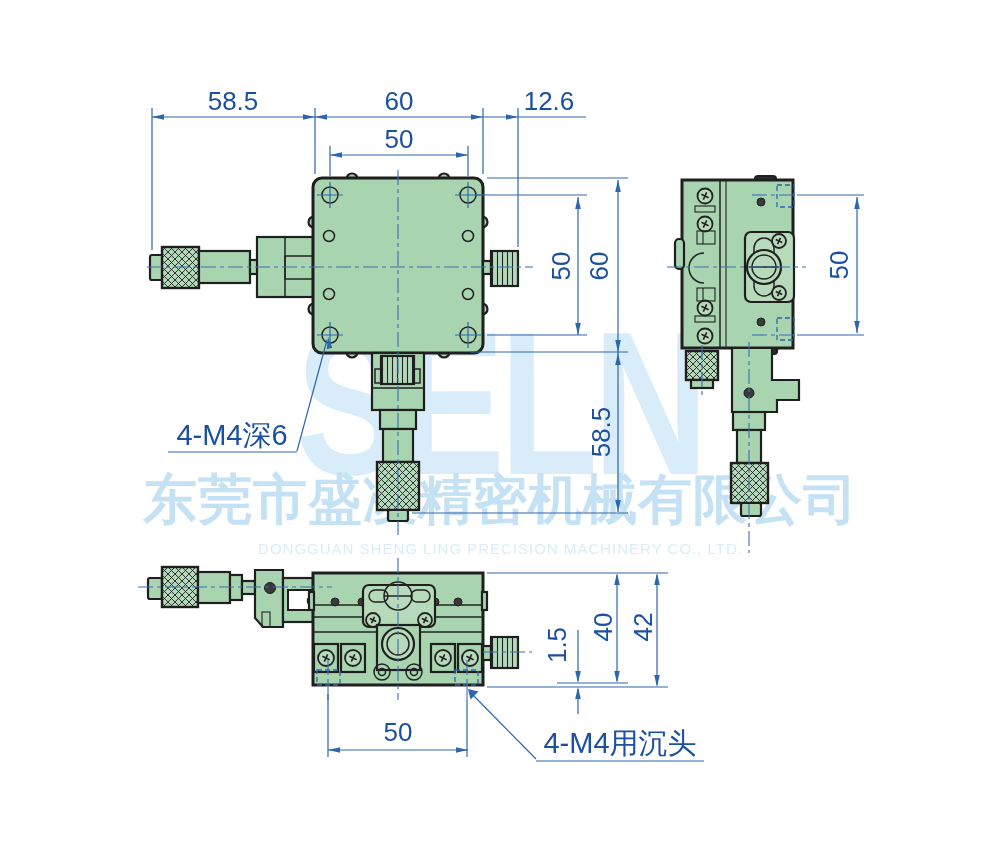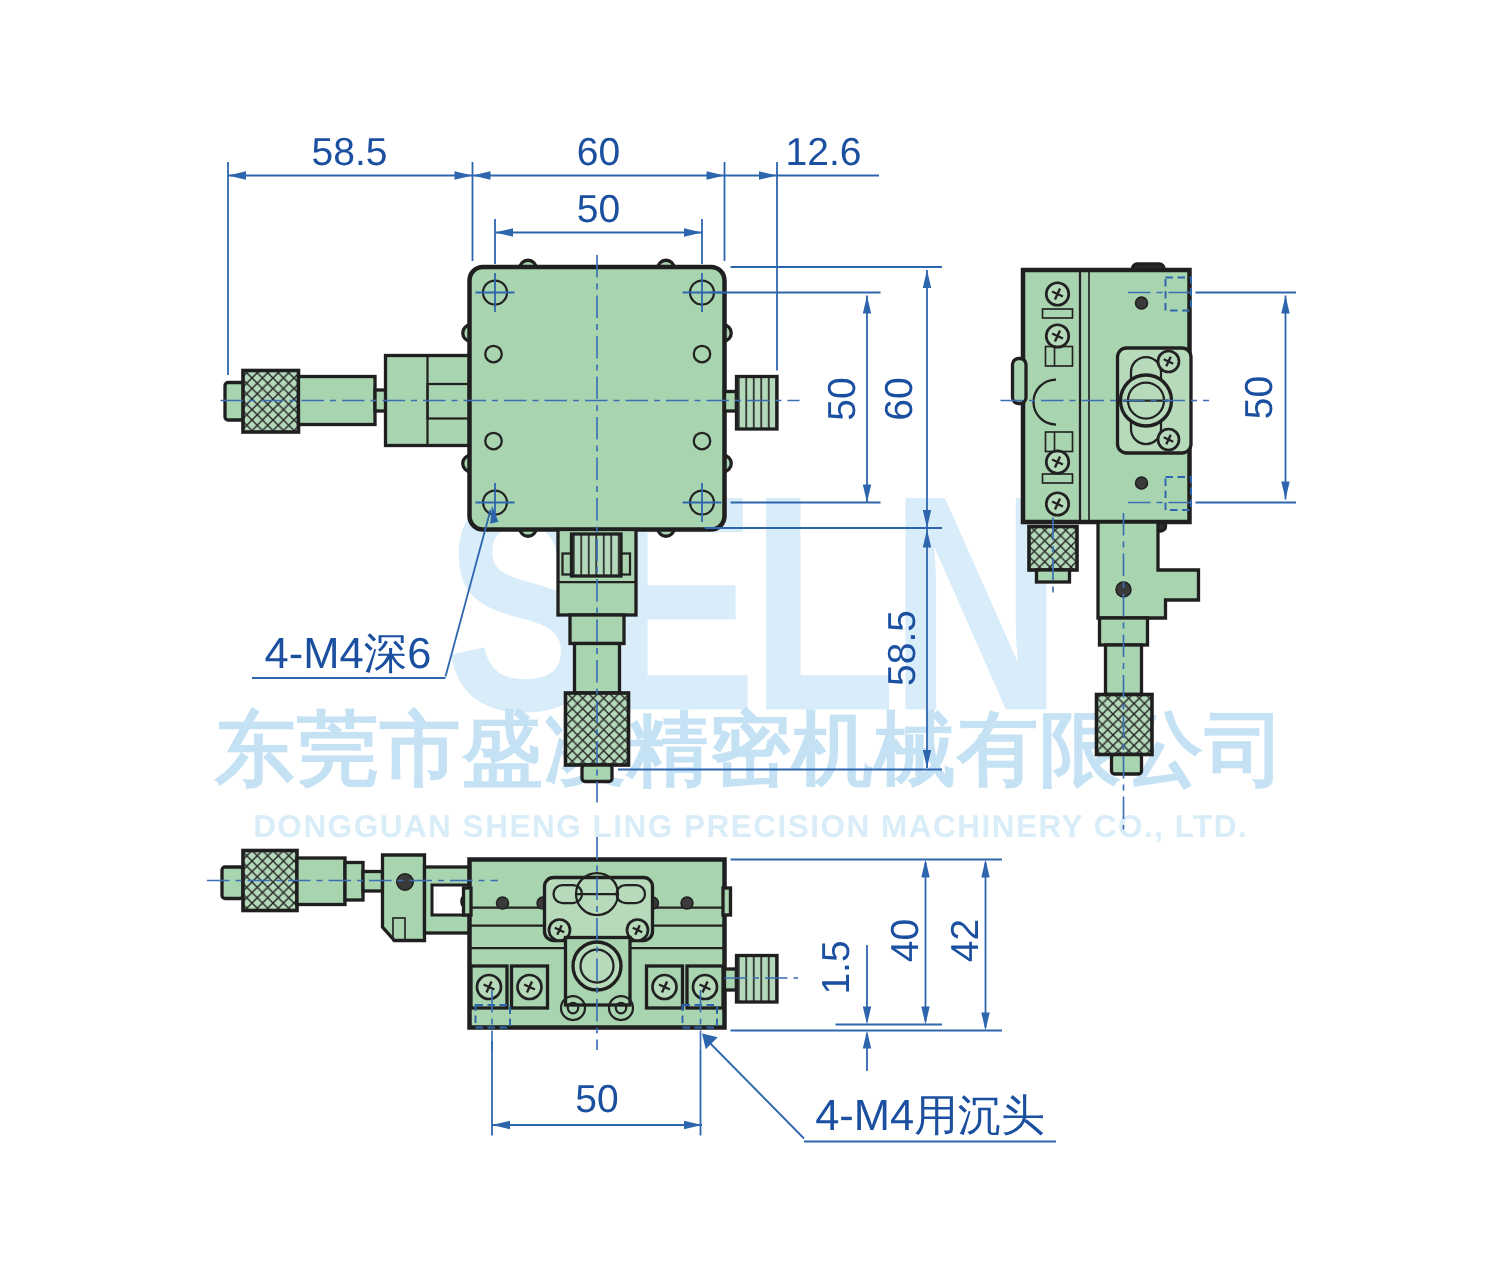--- a/index.html
+++ b/index.html
@@ -3,21 +3,21 @@
 <meta charset="utf-8">
 <style>
   html,body{margin:0;padding:0;background:#fff;}
   #stage{position:relative;width:1001px;height:853px;background:#ffffff;overflow:hidden;
          font-family:"Liberation Sans",sans-serif;}
   
   .wm{position:absolute;left:0;width:1001px;text-align:center;pointer-events:none;white-space:nowrap;}
   #wm-brand{top:300px;left:296px;width:auto;font-size:205px;font-weight:700;line-height:1;
             color:#d9ecf9;letter-spacing:-6px;transform:scaleX(0.78);transform-origin:left top;}
   #wm-cn{top:464px;font-size:54px;font-weight:700;color:#c5e2f5;letter-spacing:1px;}
-  #wm-en{top:540px;font-size:21px;font-weight:700;color:#d9edf9;letter-spacing:1px;}
+  #wm-en{top:540px;font-size:15px;font-weight:400;color:#d9edf9;letter-spacing:1px;}
   svg{position:absolute;left:0;top:0;}
   
   .s3{stroke:#1f1f1f;stroke-width:3;fill:#a9d4b0}
   .s2{stroke:#1f1f1f;stroke-width:2.2;fill:#a9d4b0}
   .s2l{stroke:#1f1f1f;stroke-width:2.2;fill:#b7dabb}
   .s2d{stroke:#1f1f1f;stroke-width:2.2;fill:#2e2e2e}
   .s1{stroke:#222222;stroke-width:1.5;fill:none}
   .thin{stroke:#222222;stroke-width:1.1;fill:none}
   .kn{stroke:#1f1f1f;stroke-width:2.4;fill:url(#hatch)}
   .kv{stroke:#1f1f1f;stroke-width:2.2;fill:url(#vl)}

